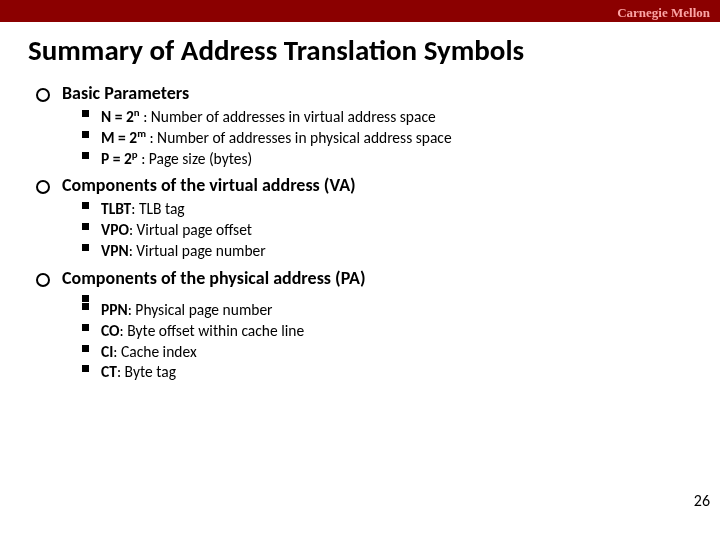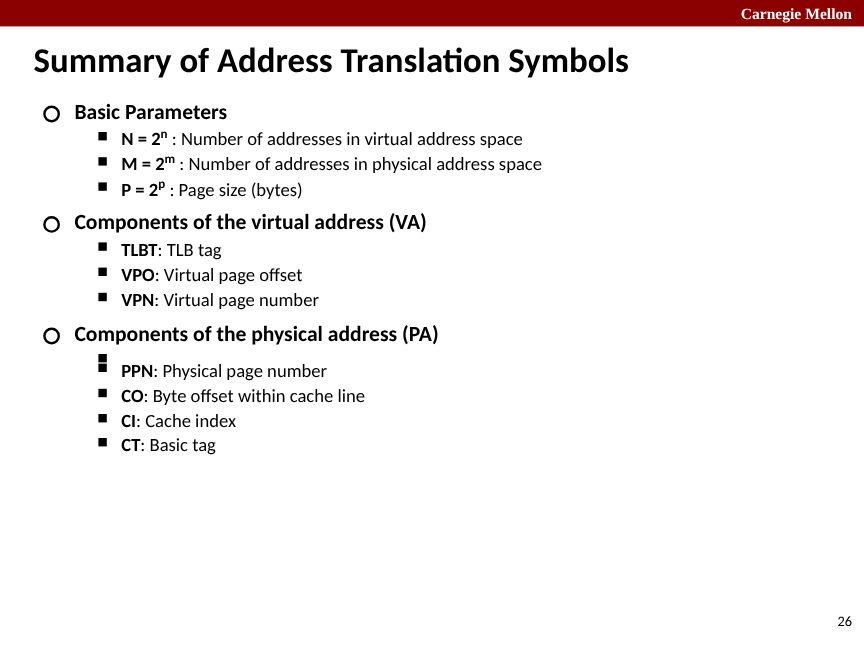--- a/index.html
+++ b/index.html
@@ -1,30 +1,30 @@
 <!DOCTYPE html>
 <html><head>
 <meta charset="utf-8">
 <style>
   html,body{margin:0;padding:0;width:720px;height:540px;background:#fff;font-family:Calibri,"Segoe UI",Arial,sans-serif;color:#000}
   .header-bar{height:20px;background:#8b0000;text-align:right;padding:2px 10px 0 0;position:relative}
-  .header-bar span{color:#ffffff;font-weight:bold;font-family:"Times New Roman",serif;font-size:13px}
+  .header-bar span{color:#fca5a5;font-weight:bold;font-family:"Times New Roman",serif;font-size:13px}
   .slide{padding:10px 28px 0 28px;position:relative;height:500px}
   h1{margin:0 0 14px 0;font-size:29px;font-weight:bold;color:#000;font-family:Calibri,Arial,sans-serif}
   .top-list{margin:0;padding:0 0 0 8px;list-style:none}
   .top-list>li{margin:0 0 4px 0}
   .top-list>li>.row{display:flex;align-items:baseline}
   .circ{display:inline-block;width:10px;height:10px;border:2px solid #000;border-radius:50%;margin-right:12px;flex:0 0 auto;position:relative;top:3px}
   .top-label{font-size:18px;font-weight:bold}
   .sub-list{margin:3px 0 6px 46px;padding:0;list-style:none}
   .sub-list>li{margin:0 0 1px 0;display:flex;align-items:flex-start;font-size:15.5px;line-height:1.28}
   .sq{display:inline-block;width:7px;height:7px;background:#000;margin-right:12px;flex:0 0 auto;position:relative;top:3px}
   .b{font-weight:bold}
   sup{font-size:0.7em;vertical-align:super;line-height:0}
-  .pagenum{position:absolute;bottom:6px;right:10px;font-size:12px;color:#000}
+  .pagenum{position:absolute;bottom:22px;right:10px;font-size:16px;color:#000}
 </style>
 </head>
 <body>
 
 <div class="header-bar">
   <span>Carnegie Mellon</span>
 </div>
 
 <div class="slide">
   <h1>Summary of Address Translation Symbols</h1>
@@ -95,21 +95,21 @@
         <li>
           <span class="sq"></span>
           <span><span class="b">CO</span><span>: Byte offset within cache line</span></span>
         </li>
         <li>
           <span class="sq"></span>
           <span><span class="b">CI</span><span>: Cache index</span></span>
         </li>
         <li>
           <span class="sq"></span>
-          <span><span class="b">CT</span><span>: Basic tag</span></span>
+          <span><span class="b">CT</span><span>: Byte tag</span></span>
         </li>
       </ul>
     </li>
 
   </ul>
 
   <div class="pagenum">26</div>
 </div>
 
 </body></html>

